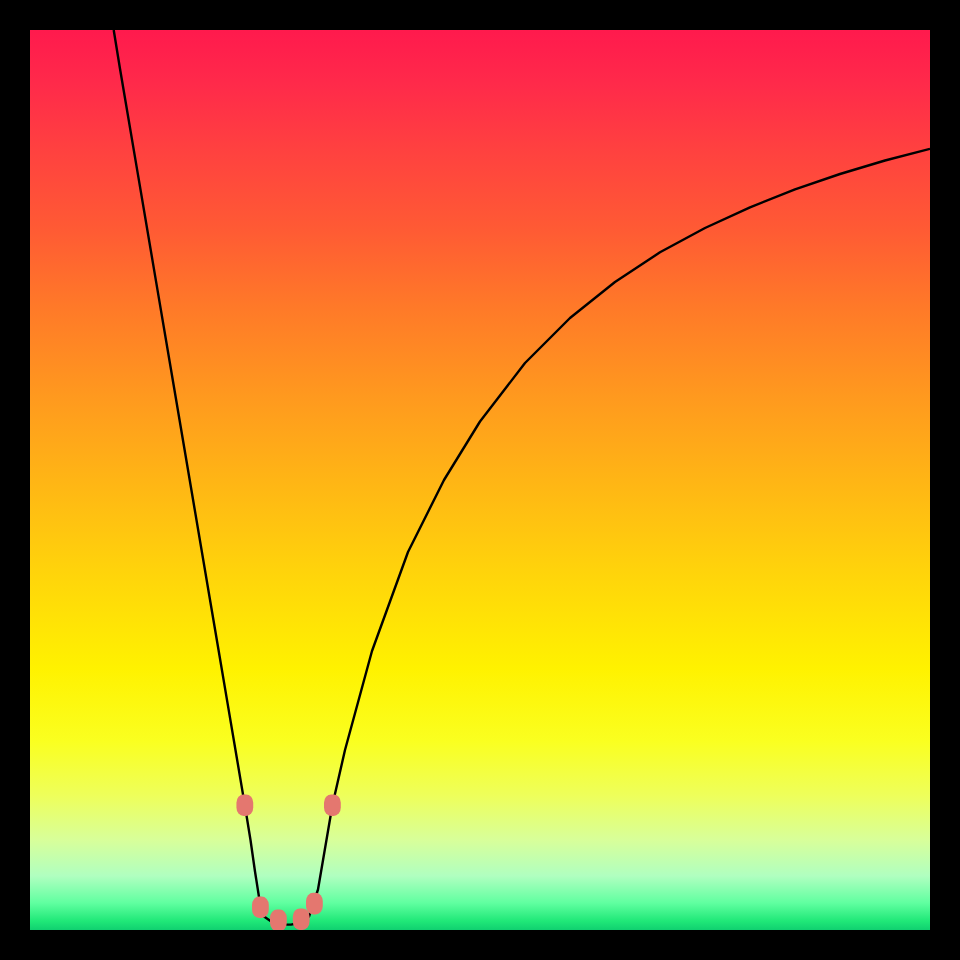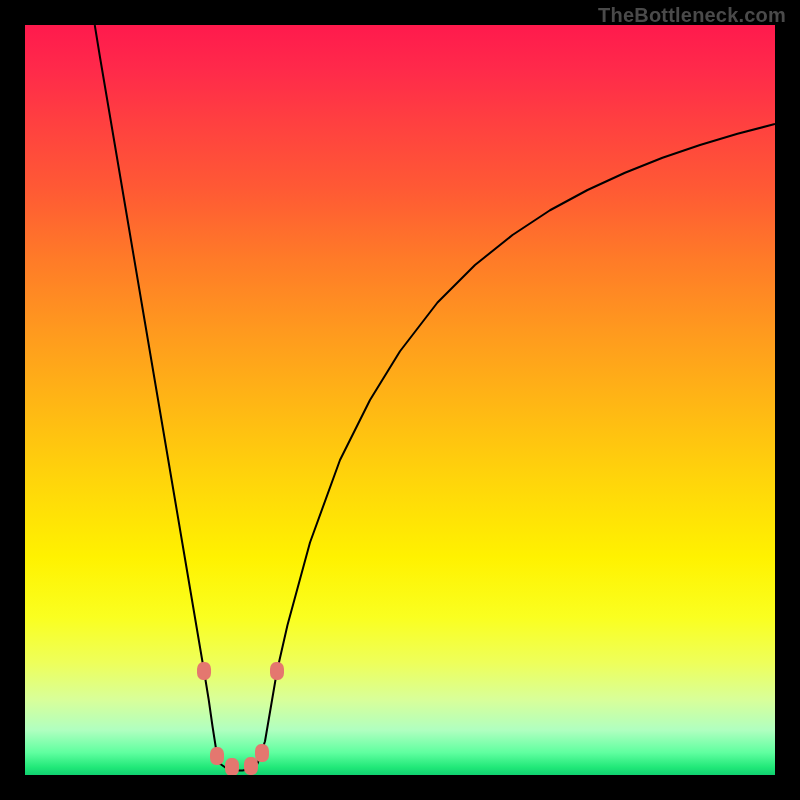--- a/index.html
+++ b/index.html
@@ -71,14 +71,13 @@
       <g id="marker-group">
           <rect x="172.03" y="636.98" width="14" height="18" rx="6" ry="7" fill="#e4776f" stroke="#d45a52" stroke-width="0"></rect>
           <rect x="185.00" y="722.02" width="14" height="18" rx="6" ry="7" fill="#e4776f" stroke="#d45a52" stroke-width="0"></rect>
           <rect x="200.00" y="732.98" width="14" height="18" rx="6" ry="7" fill="#e4776f" stroke="#d45a52" stroke-width="0"></rect>
           <rect x="218.98" y="732.00" width="14" height="18" rx="6" ry="7" fill="#e4776f" stroke="#d45a52" stroke-width="0"></rect>
           <rect x="230.00" y="719.02" width="14" height="18" rx="6" ry="7" fill="#e4776f" stroke="#d45a52" stroke-width="0"></rect>
           <rect x="245.00" y="636.98" width="14" height="18" rx="6" ry="7" fill="#e4776f" stroke="#d45a52" stroke-width="0"></rect>
         </g>
     </svg>
   </div>
-  <div class="watermark">TheBottleneck.com</div>
 </div>
 
 </body></html>

